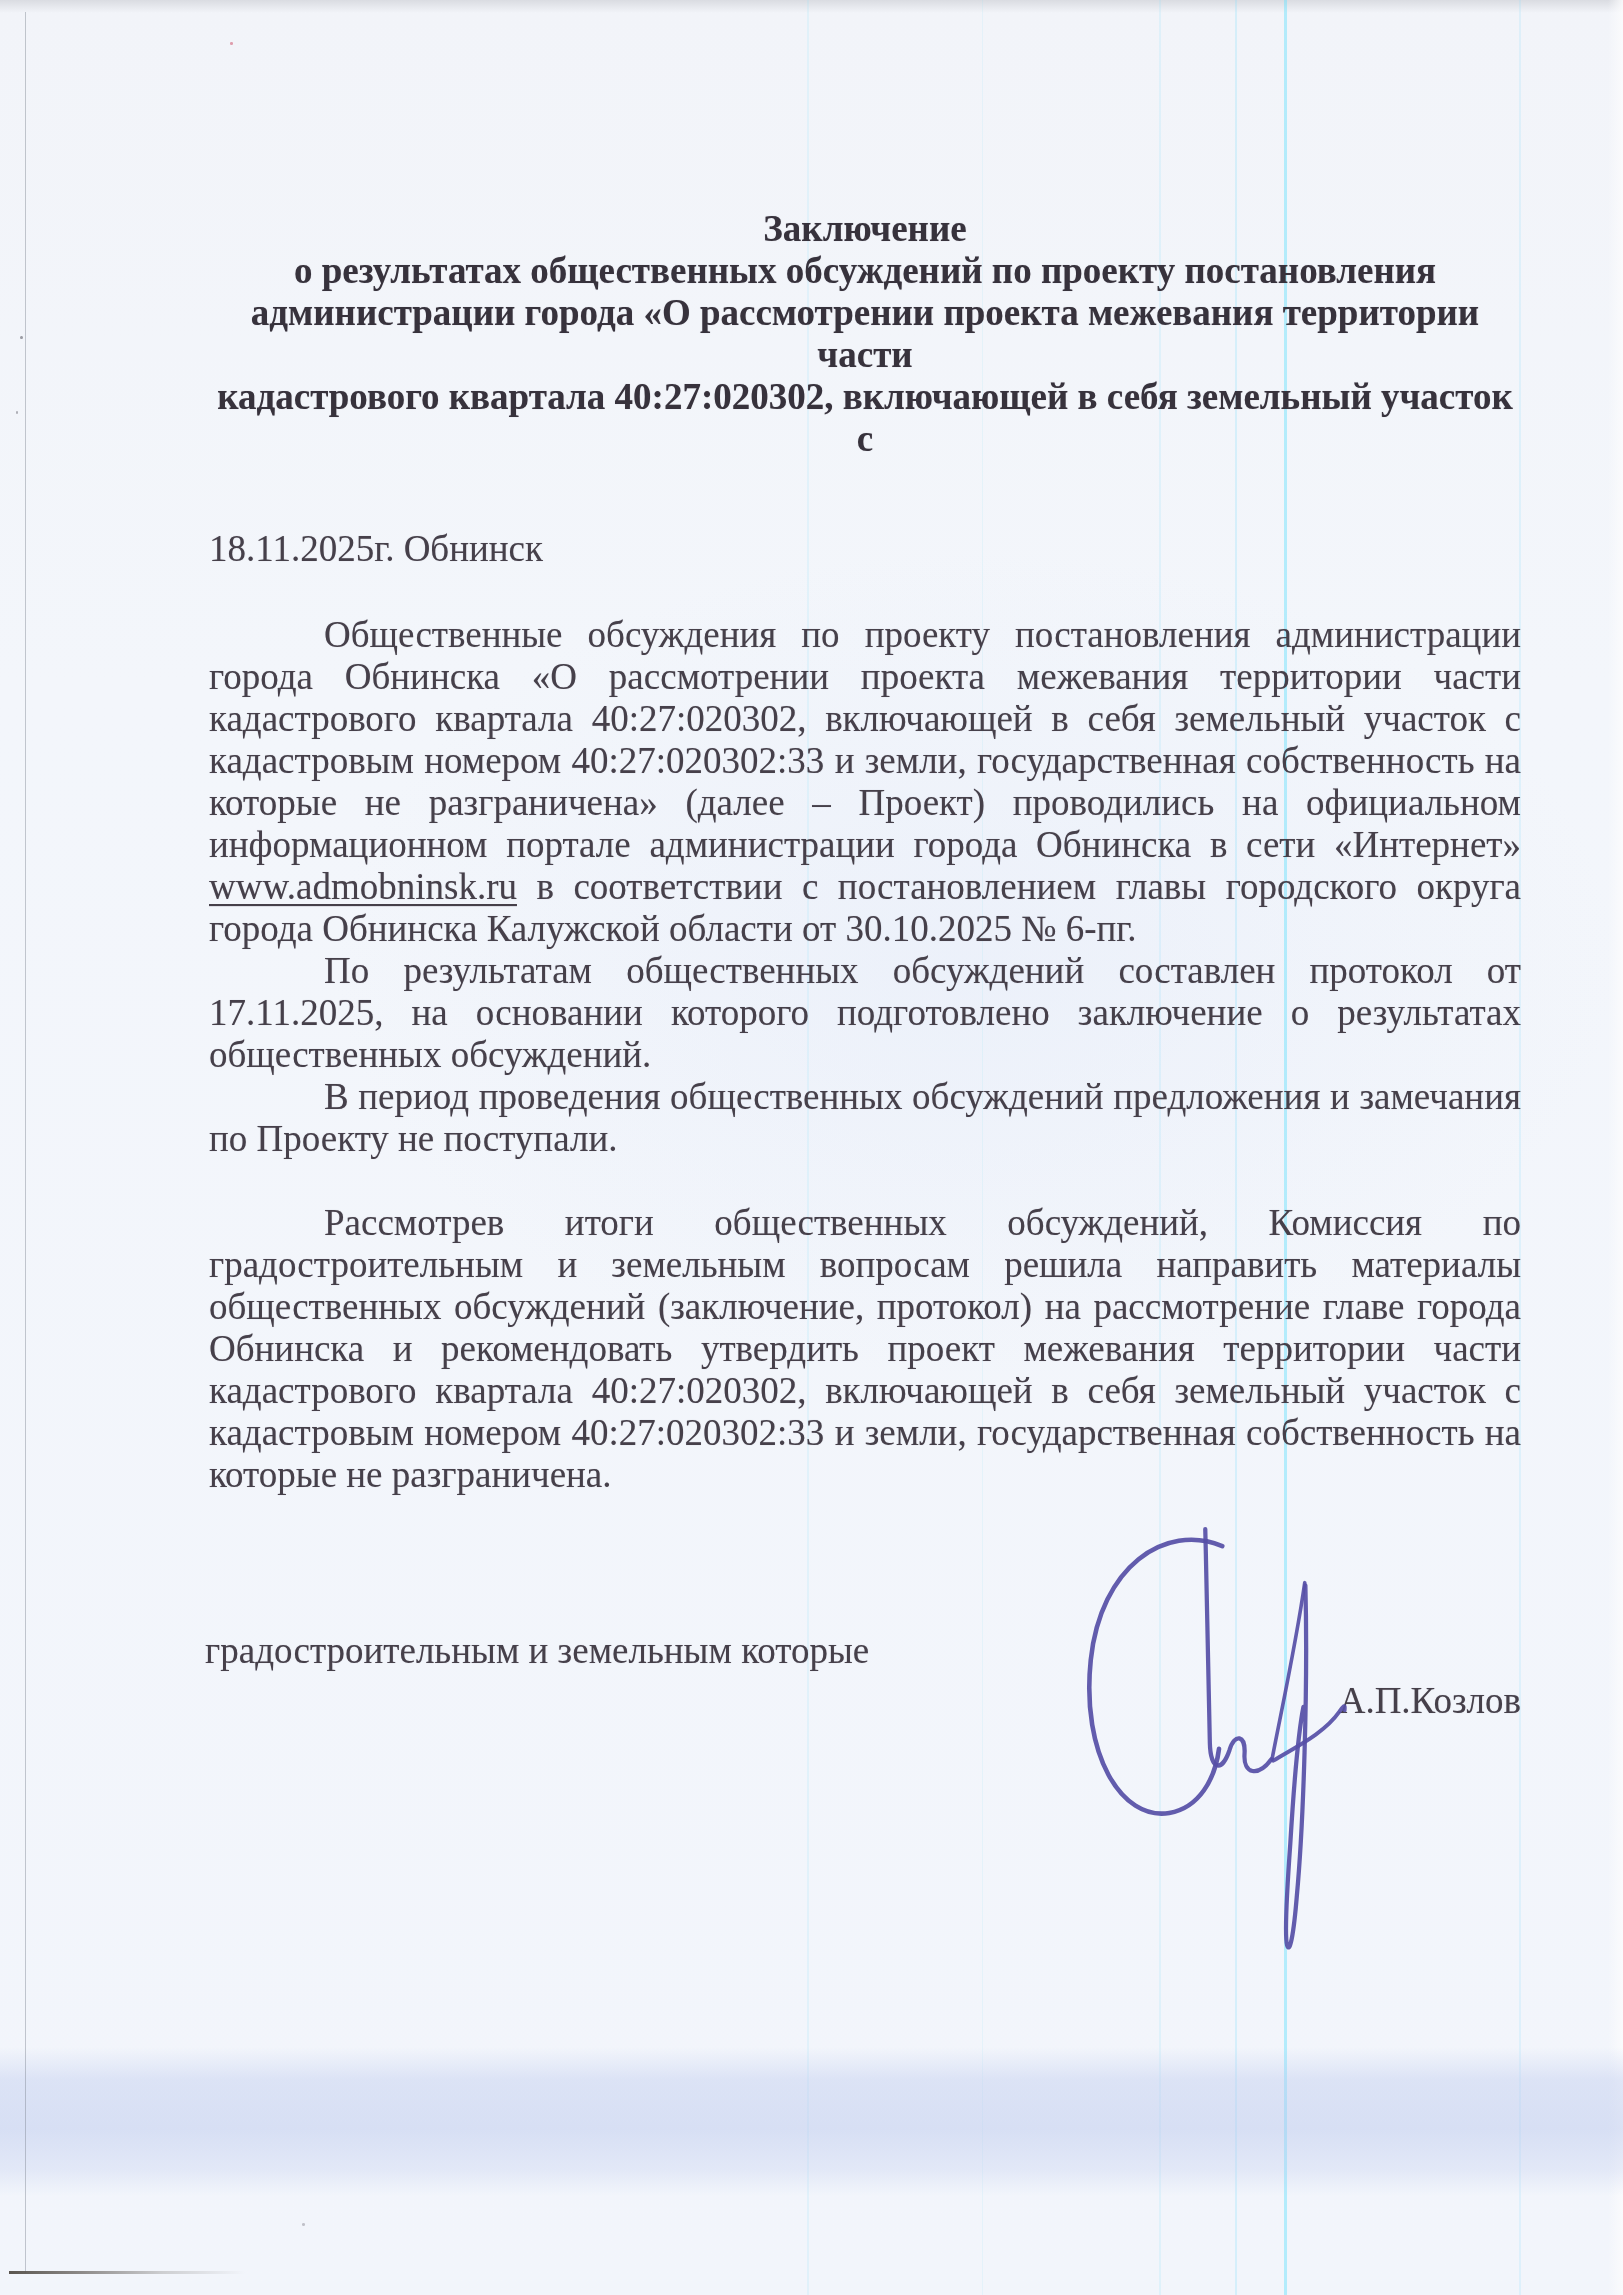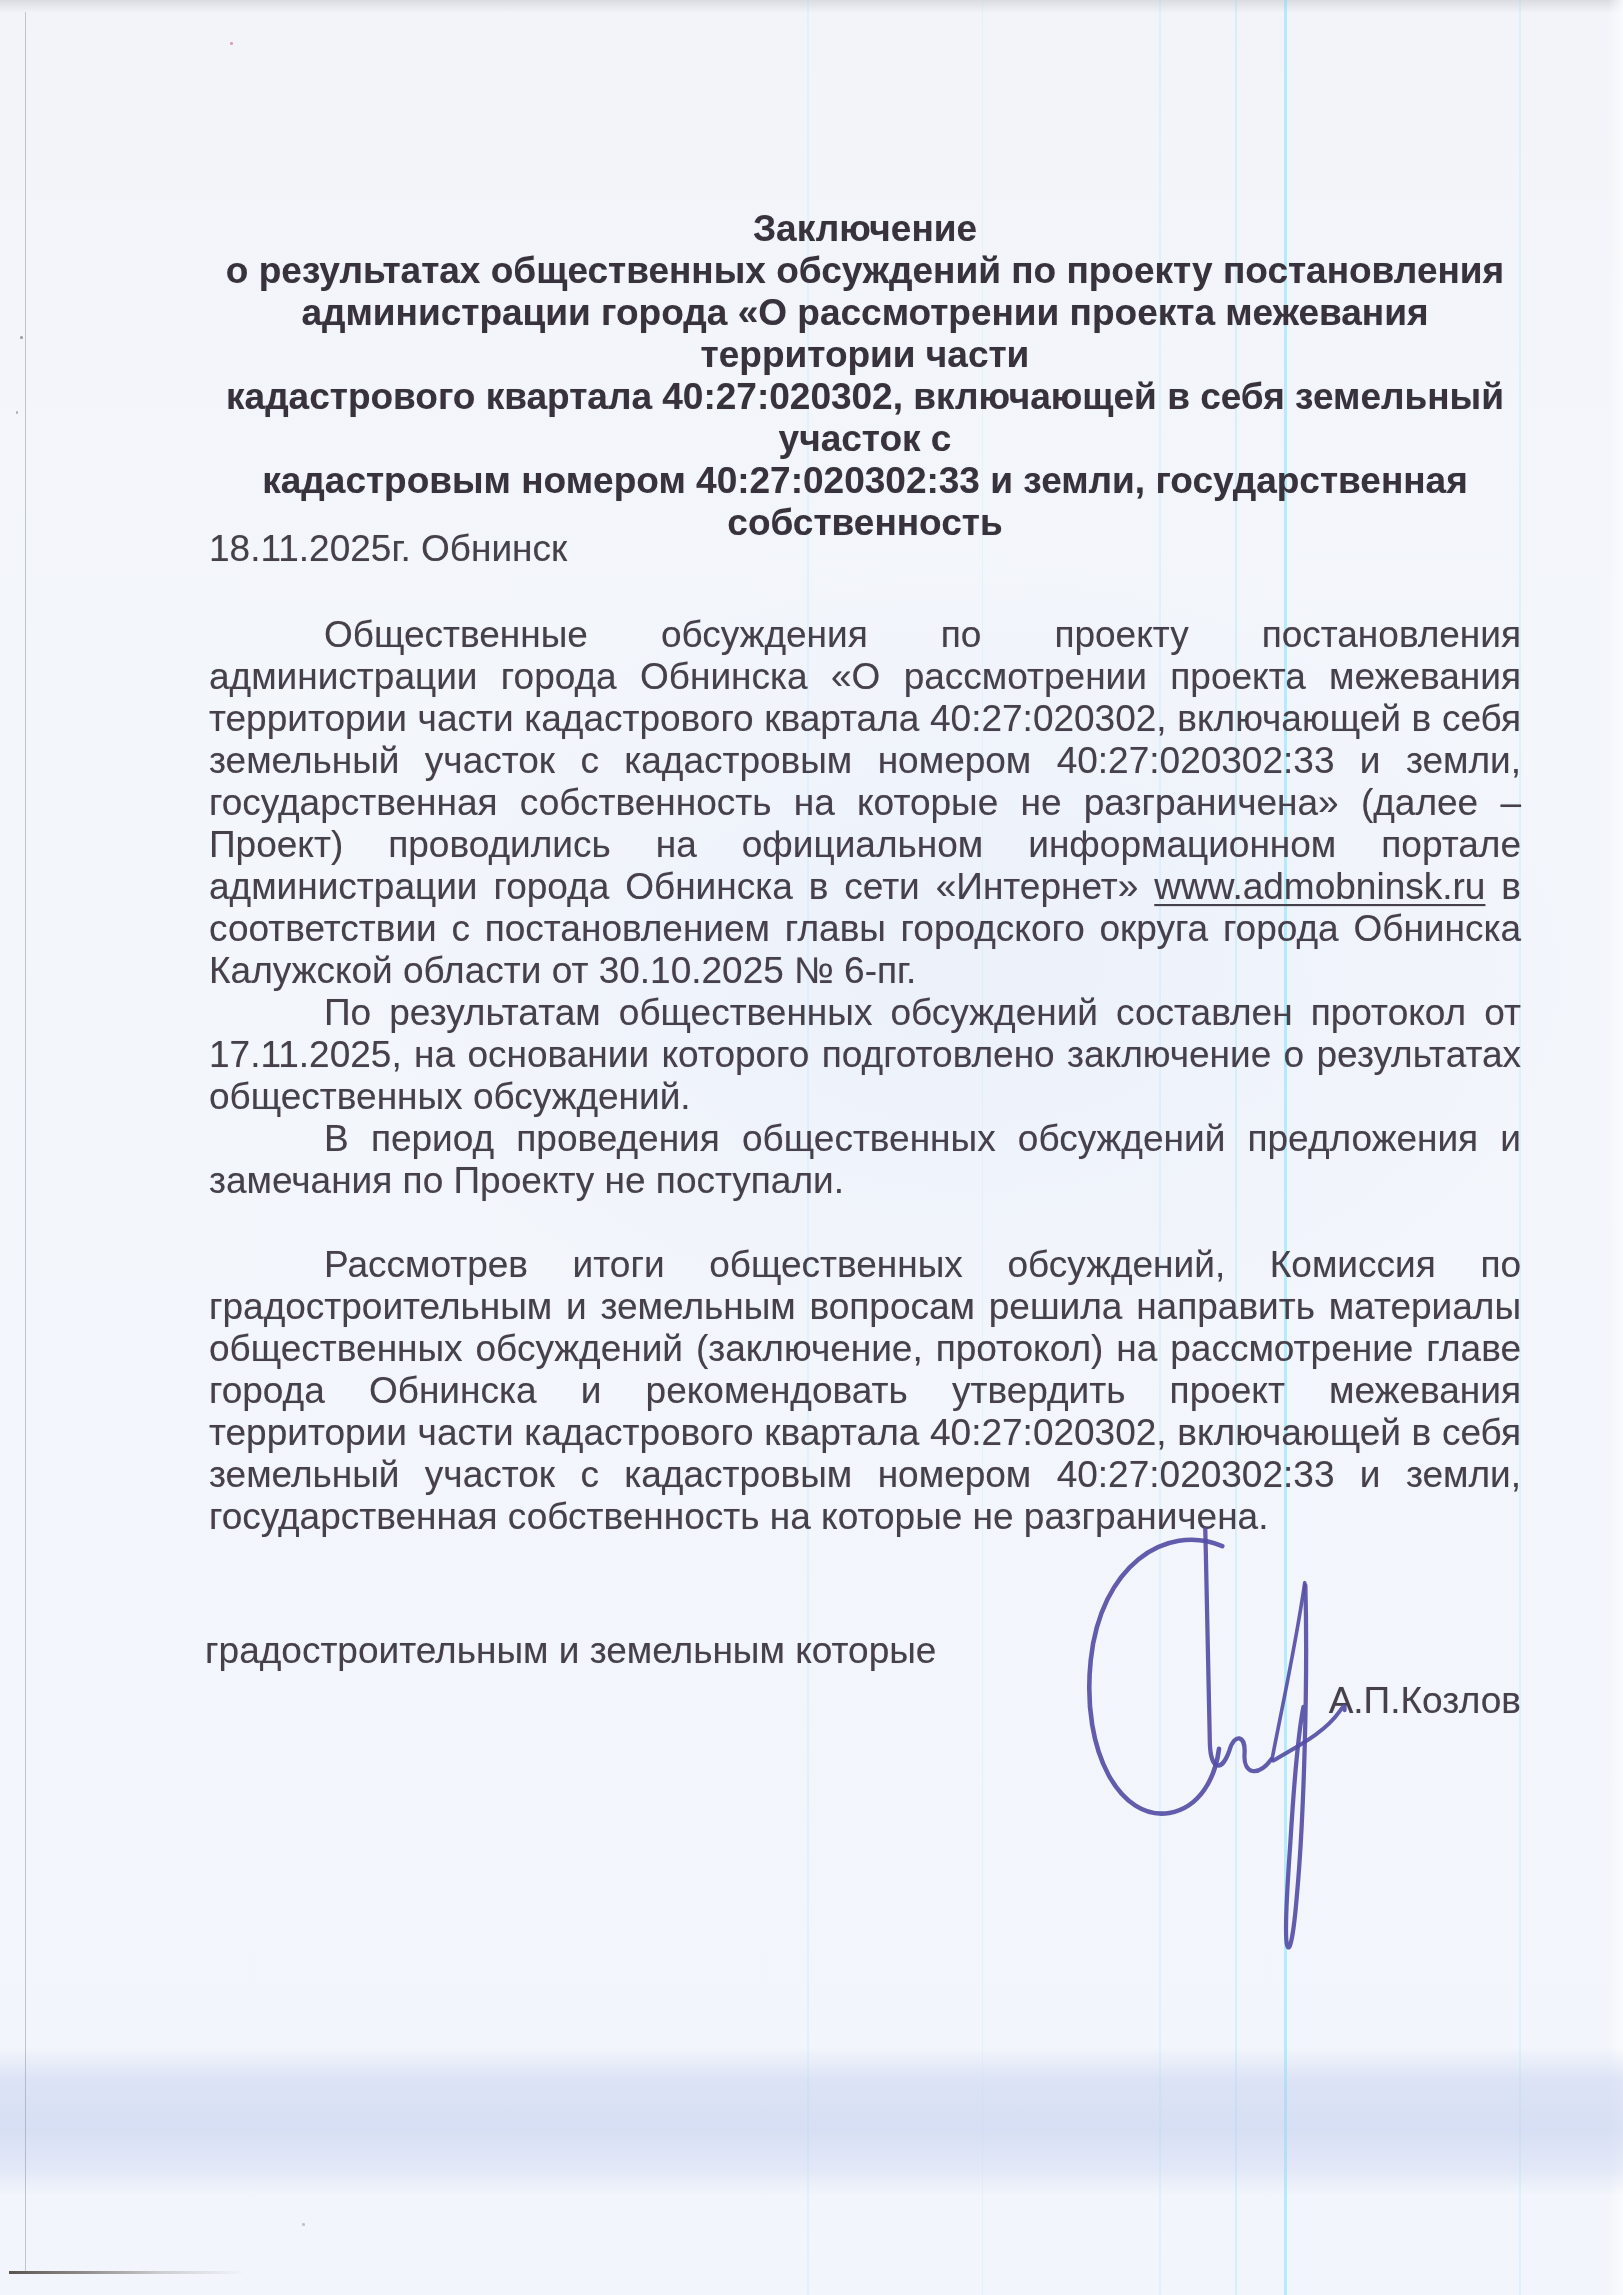--- a/index.html
+++ b/index.html
@@ -5,21 +5,21 @@
   html, body { margin: 0; padding: 0; }
   body { background: #f3f6fb; }
   .page {
     position: relative;
     width: 1624px;
     height: 2295px;
     background:
       radial-gradient(916px 589px at 60% 42%, rgba(223,231,248,0.35), rgba(223,231,248,0) 70%),
       linear-gradient(180deg, #f2f4f9 0%, #f3f6fb 30%, #f2f5fb 100%);
     overflow: hidden;
-    font-family: Liberation Sans, sans-serif;
+    font-family: Liberation Serif, serif;
   }
   
   .top-edge {
     position: absolute; left: 0; top: 0; width: 100%; height: 13px;
     background: linear-gradient(180deg, rgba(198,200,206,0.55), rgba(198,200,206,0));
   }
   .right-edge {
     position: absolute; right: 0; top: 0; width: 15.7px; height: 100%;
     background: linear-gradient(270deg, rgba(252,252,253,0.9), rgba(252,252,253,0));
   }
@@ -96,21 +96,20 @@
   <div class="speck k3"></div>
   <div class="speck k4"></div>
 
   <div class="content">
 
     <div class="doc-title">
       <div>Заключение</div>
       <div>о результатах общественных обсуждений по проекту постановления</div>
       <div>администрации города «О рассмотрении проекта межевания территории части</div>
       <div>кадастрового квартала 40:27:020302, включающей в себя земельный участок с</div>
-      <div>кадастровым номером 40:27:020302:33 и земли, государственная собственность</div>
     </div>
 
     <div class="date-row">
       <span>18.11.2025</span>
       <span>г. Обнинск</span>
     </div>
 
     <div class="body-text">
       <p><span>Общественные обсуждения по проекту постановления администрации города Обнинска «О рассмотрении проекта межевания территории части кадастрового квартала 40:27:020302, включающей в себя земельный участок с кадастровым номером 40:27:020302:33 и земли, государственная собственность на которые не разграничена» (далее – Проект) проводились на официальном информационном портале администрации города Обнинска в сети «Интернет» </span><a class="doc-link" href="#">www.admobninsk.ru</a><span> в соответствии с постановлением главы городского округа города Обнинска Калужской области от 30.10.2025 № 6-пг.</span></p>
       <p>По результатам общественных обсуждений составлен протокол от 17.11.2025, на основании которого подготовлено заключение о результатах общественных обсуждений.</p>

